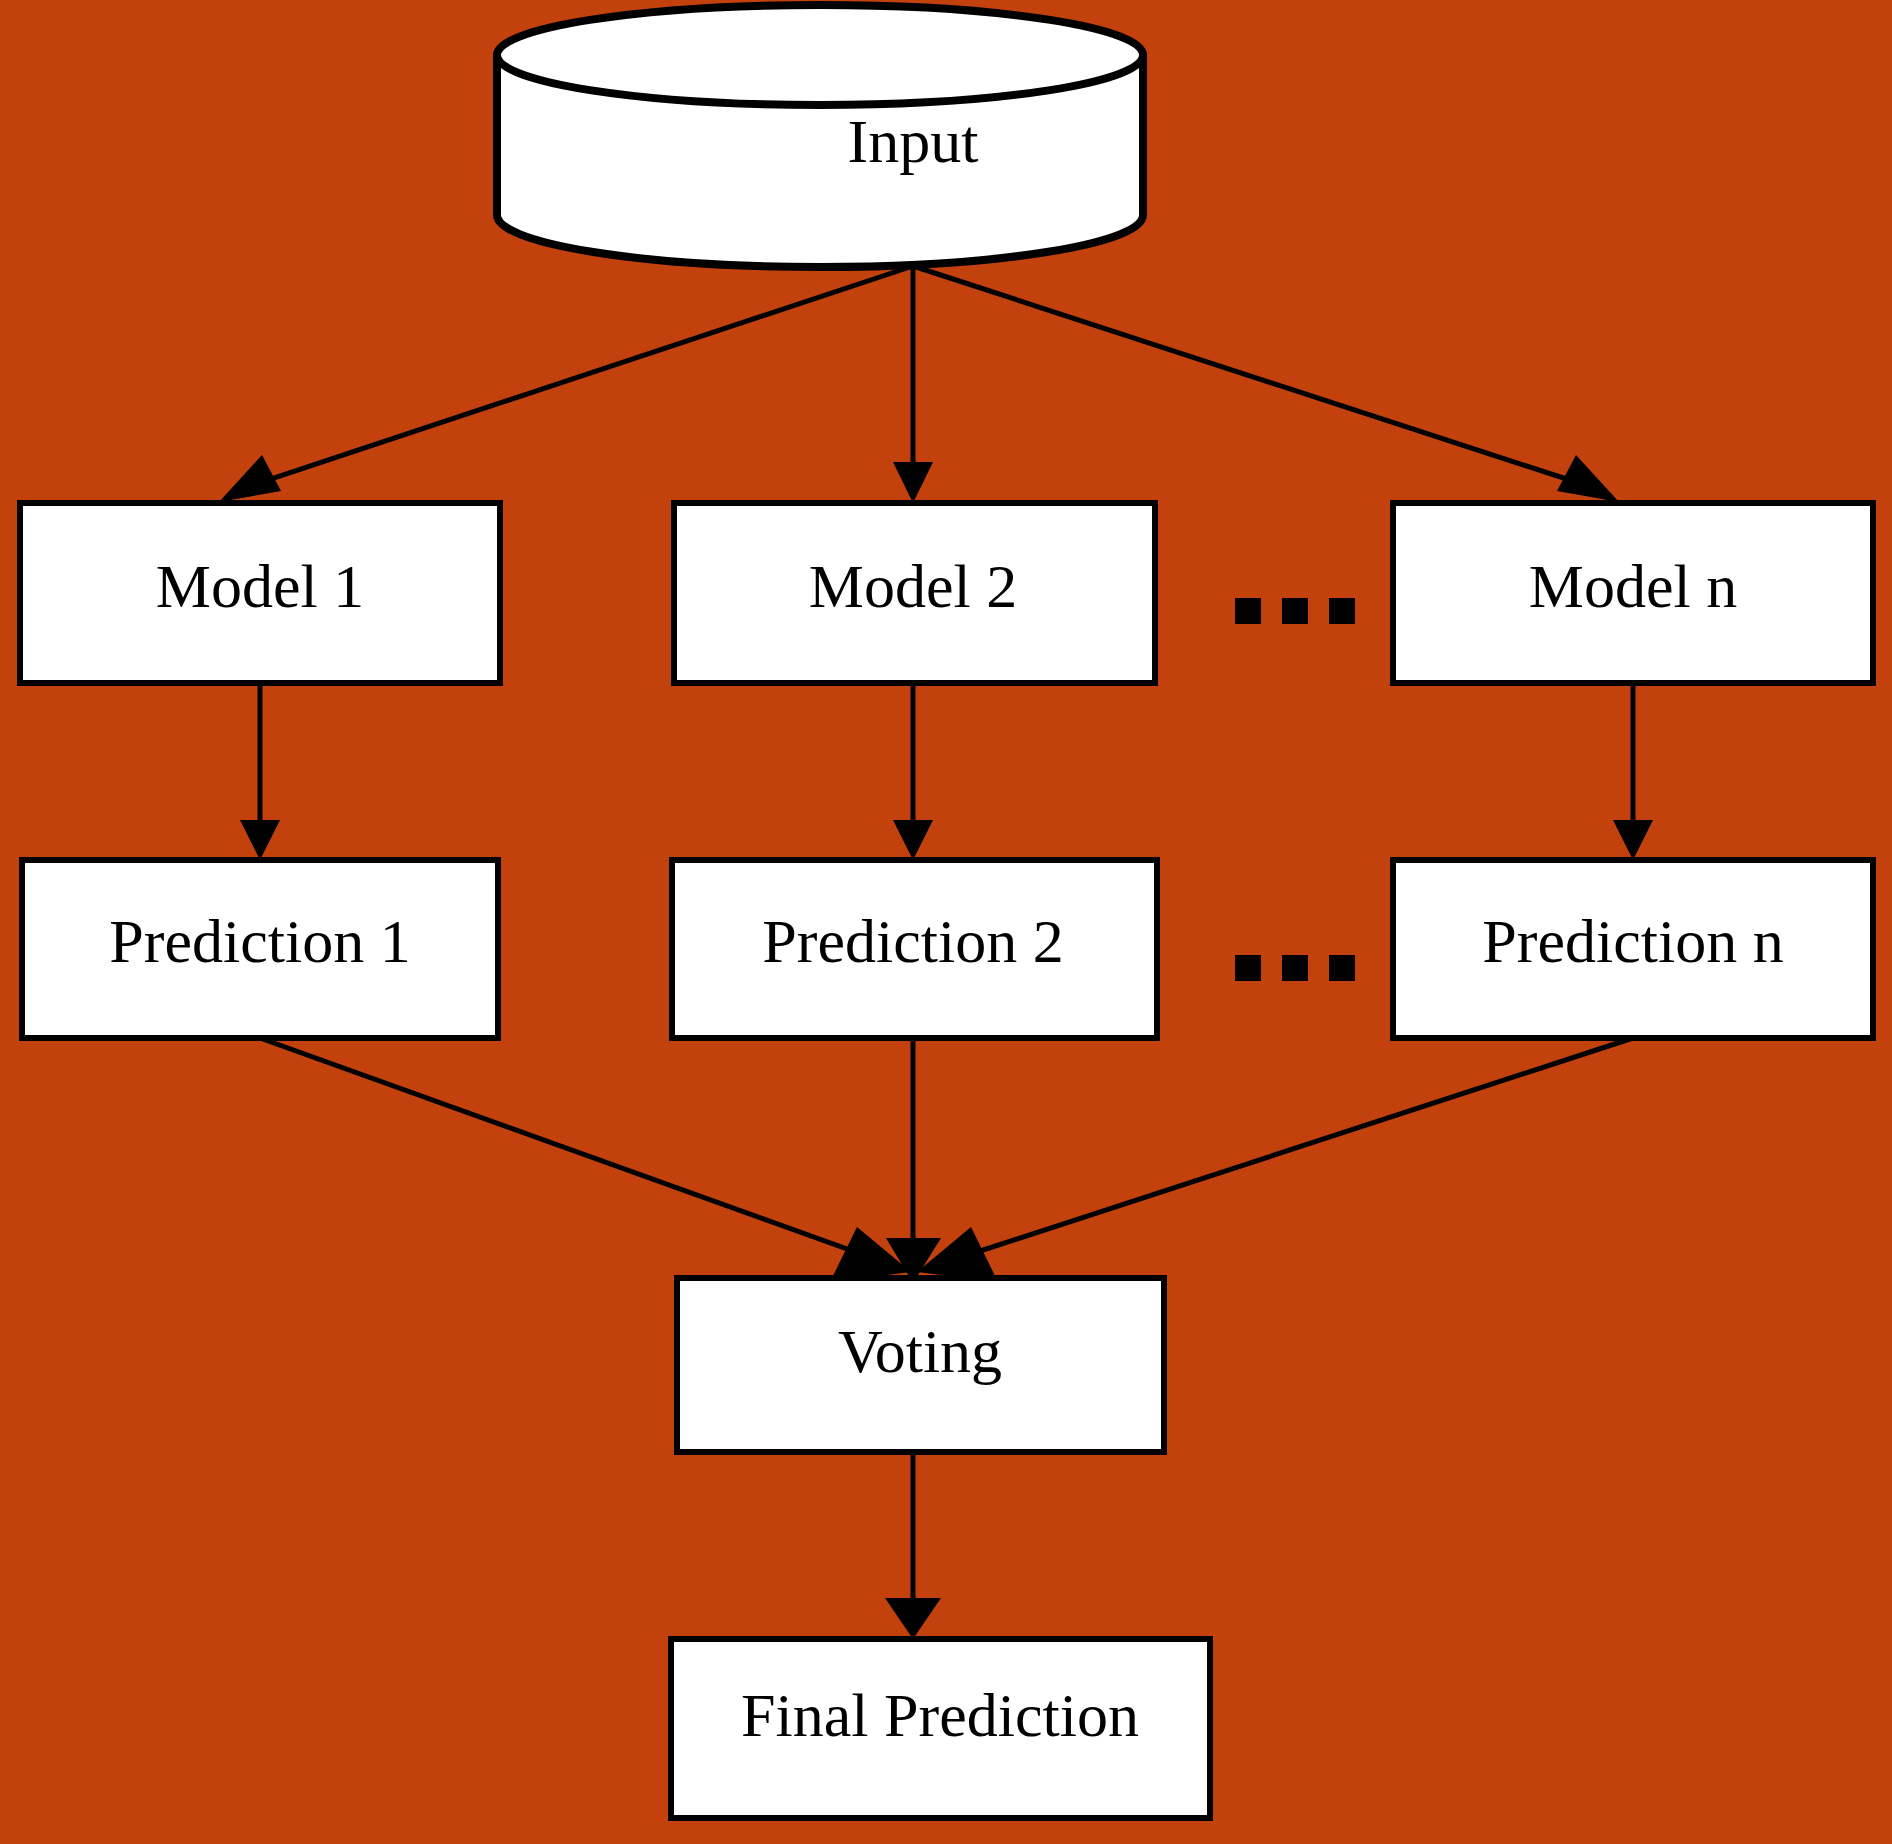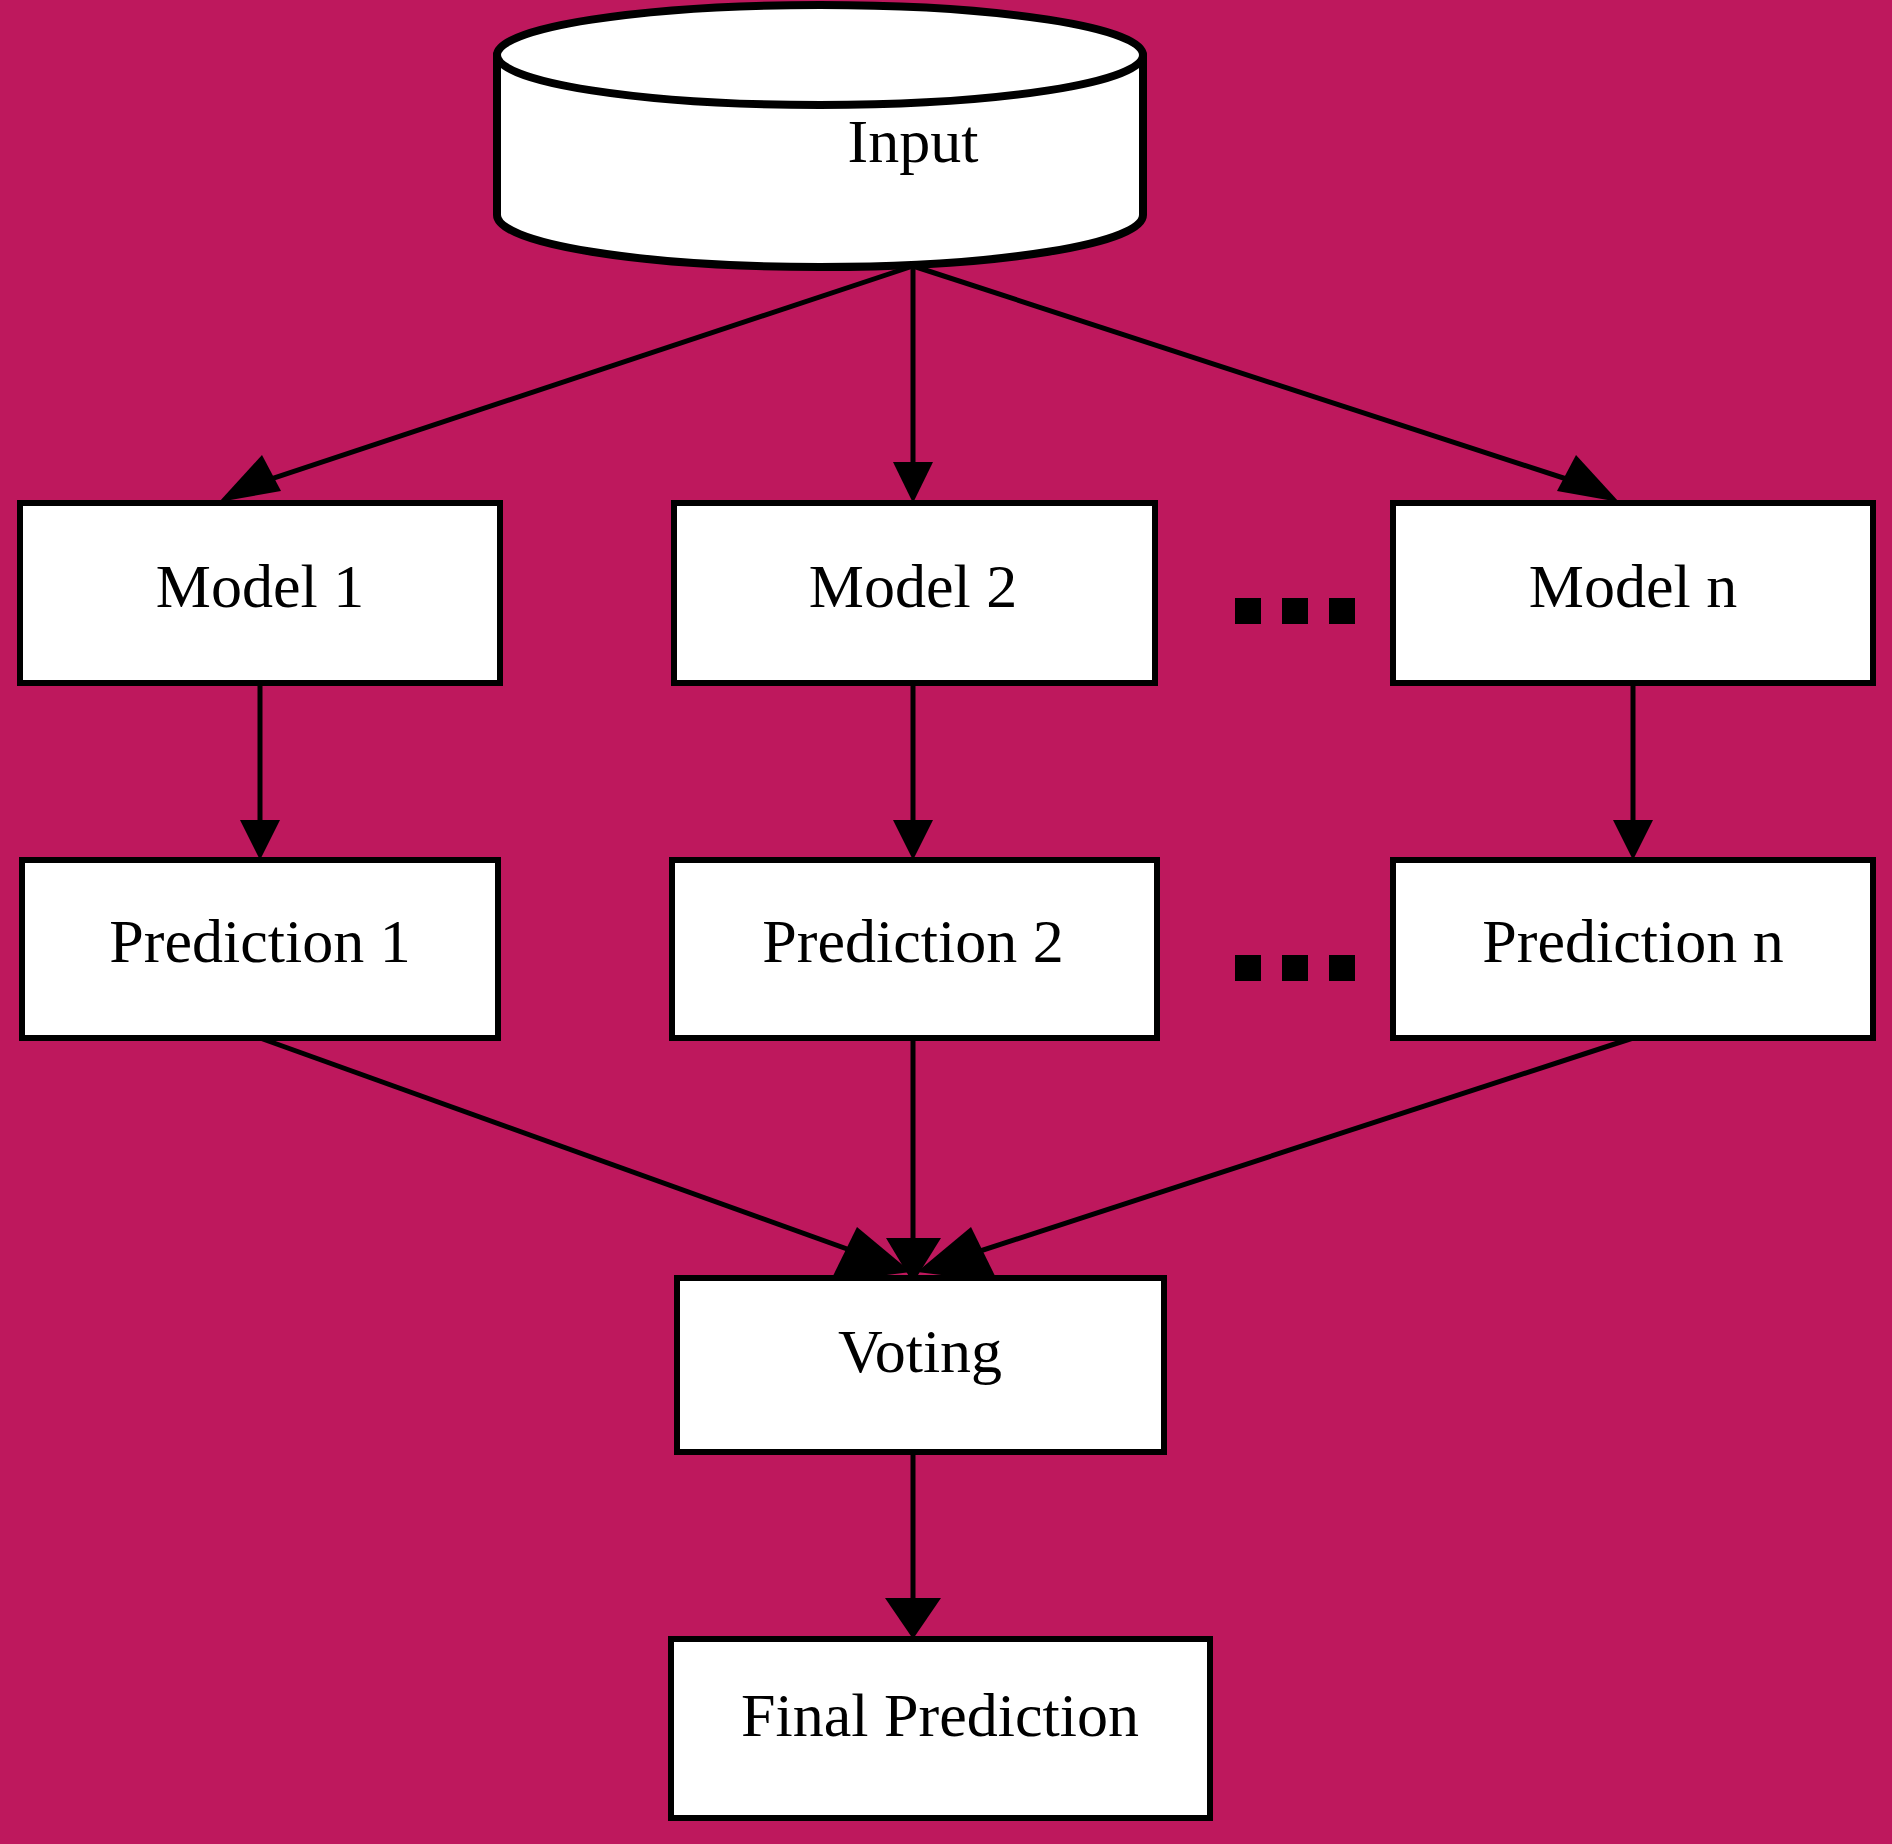--- a/index.html
+++ b/index.html
@@ -8,21 +8,21 @@
     padding: 0;
     background: #ffffff;
   }
   body {
     font-family: "Liberation Serif", "DejaVu Serif", serif;
   }
   #canvas {
     position: relative;
     width: 1892px;
     height: 1844px;
-    background: #be185d;
+    background: #c2410c;
     overflow: hidden;
   }
   svg#diagram {
     position: absolute;
     top: 0;
     left: 0;
     width: 1892px;
     height: 1844px;
     display: block;
   }

